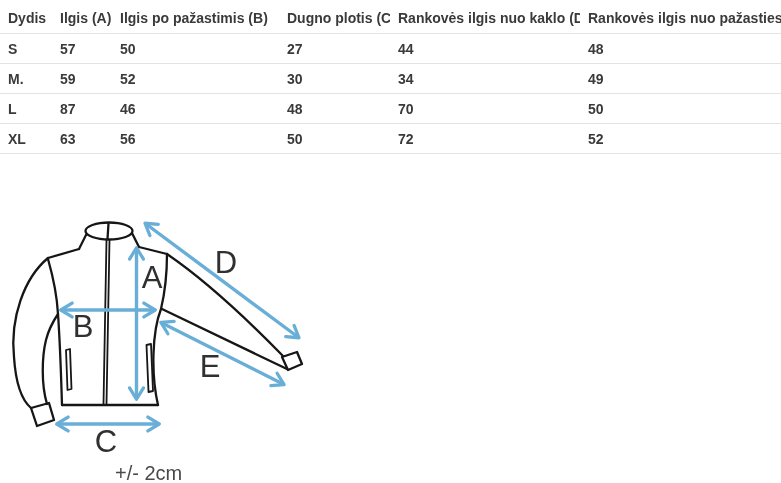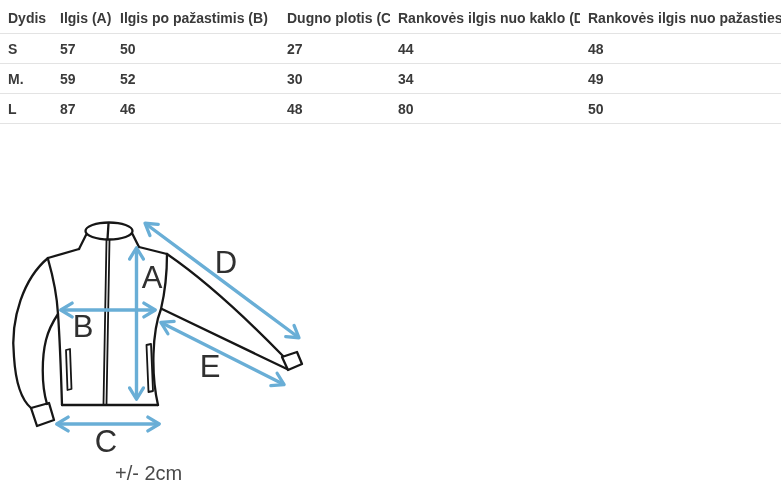--- a/index.html
+++ b/index.html
@@ -100,22 +100,30 @@
         <td>52</td>
         <td>30</td>
         <td>34</td>
         <td>49</td>
       </tr>
       <tr>
         <td class="size-col">L</td>
         <td>87</td>
         <td>46</td>
         <td>48</td>
-        <td>80</td>
+        <td>70</td>
         <td>50</td>
+      </tr>
+      <tr>
+        <td class="size-col">XL</td>
+        <td>63</td>
+        <td>56</td>
+        <td>50</td>
+        <td>72</td>
+        <td>52</td>
       </tr>
     </tbody>
   </table>
 
   <div class="diagram-wrap">
     <svg width="320" height="293" viewBox="0 0 320 293">
       <defs>
         <marker id="arw" viewBox="0 0 14 14" refX="11" refY="7" markerWidth="5.2" markerHeight="5.2" orient="auto-start-reverse" markerUnits="strokeWidth">
           <path d="M3,1.5 L12,7 L3,12.5" fill="none" stroke-width="2.6" stroke-linecap="round" stroke-linejoin="round" stroke="#69aed6"></path>
         </marker>

